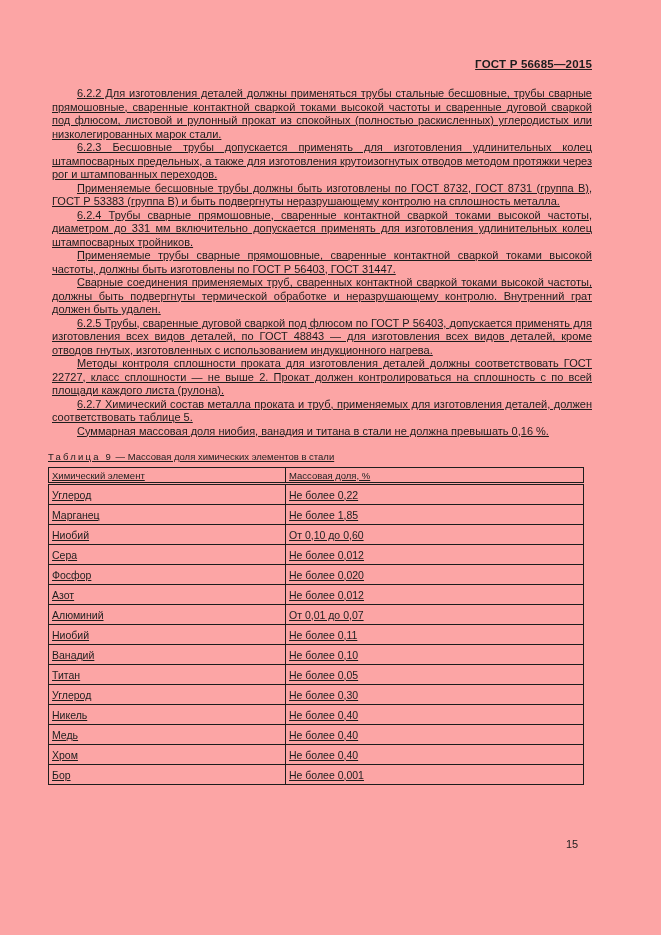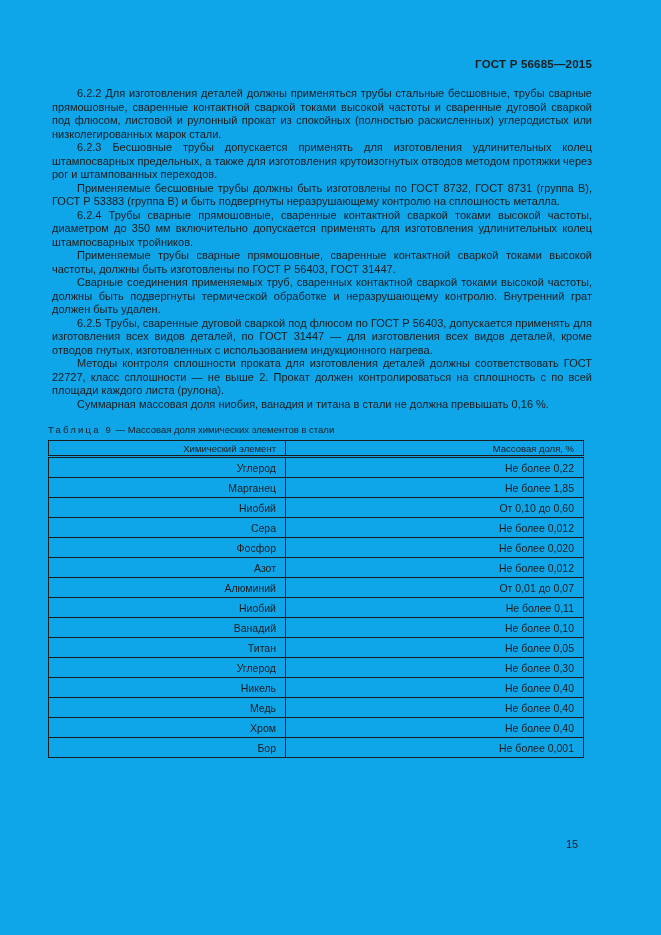--- a/index.html
+++ b/index.html
@@ -12,22 +12,23 @@
     height: 935px;
     font-family: "Liberation Sans", sans-serif;
     color: #1d1d1d;
     overflow: hidden;
   }
   .page {
     position: relative;
     width: 661px;
     height: 935px;
     box-sizing: border-box;
-    background: #0ea5e9;
+    background: #fca5a5;
     padding: 57px 69px 0 52px;
+    text-decoration: underline;
   }
   .doc-header {
     text-align: right;
     font-weight: bold;
     font-size: 11.5px;
     line-height: 14px;
     letter-spacing: 0.2px;
   }
   .body-text {
     margin-top: 16px;
@@ -54,23 +55,23 @@
     table-layout: fixed;
     width: 535px;
     margin-top: 4px;
     margin-left: -4px;
   }
   table.gost-table col.c1 { width: 237px; }
   table.gost-table col.c2 { width: 298px; }
   table.gost-table th,
   table.gost-table td {
     border: 1px solid #1d1d1d;
-    text-align: right;
+    text-align: left;
     vertical-align: middle;
-    padding: 0 9px;
+    padding: 0 3px;
     overflow: hidden;
   }
   table.gost-table thead th {
     font-weight: normal;
     font-size: 9.5px;
     height: 14px;
     border-bottom: 3px double #1d1d1d;
   }
   table.gost-table tbody td {
     font-size: 10.5px;
@@ -91,25 +92,26 @@
 <div class="page">
 
   <div class="doc-header">
     <span>ГОСТ Р 56685—2015</span>
   </div>
 
   <div class="body-text">
     <p class="para">6.2.2 Для изготовления деталей должны применяться трубы стальные бесшовные, трубы сварные прямошовные, сваренные контактной сваркой токами высокой частоты и сваренные дуговой сваркой под флюсом, листовой и рулонный прокат из спокойных (полностью раскисленных) углеродистых или низколегированных марок стали.</p>
     <p class="para">6.2.3 Бесшовные трубы допускается применять для изготовления удлинительных колец штампосварных предельных, а также для изготовления крутоизогнутых отводов методом протяжки через рог и штампованных переходов.</p>
     <p class="para">Применяемые бесшовные трубы должны быть изготовлены по ГОСТ 8732, ГОСТ 8731 (группа В), ГОСТ Р 53383 (группа В) и быть подвергнуты неразрушающему контролю на сплошность металла.</p>
-    <p class="para">6.2.4 Трубы сварные прямошовные, сваренные контактной сваркой токами высокой частоты, диаметром до 350 мм включительно допускается применять для изготовления удлинительных колец штампосварных тройников.</p>
+    <p class="para">6.2.4 Трубы сварные прямошовные, сваренные контактной сваркой токами высокой частоты, диаметром до 331 мм включительно допускается применять для изготовления удлинительных колец штампосварных тройников.</p>
     <p class="para">Применяемые трубы сварные прямошовные, сваренные контактной сваркой токами высокой частоты, должны быть изготовлены по ГОСТ Р 56403, ГОСТ 31447.</p>
     <p class="para">Сварные соединения применяемых труб, сваренных контактной сваркой токами высокой частоты, должны быть подвергнуты термической обработке и неразрушающему контролю. Внутренний грат должен быть удален.</p>
-    <p class="para">6.2.5 Трубы, сваренные дуговой сваркой под флюсом по ГОСТ Р 56403, допускается применять для изготовления всех видов деталей, по ГОСТ 31447 — для изготовления всех видов деталей, кроме отводов гнутых, изготовленных с использованием индукционного нагрева.</p>
+    <p class="para">6.2.5 Трубы, сваренные дуговой сваркой под флюсом по ГОСТ Р 56403, допускается применять для изготовления всех видов деталей, по ГОСТ 48843 — для изготовления всех видов деталей, кроме отводов гнутых, изготовленных с использованием индукционного нагрева.</p>
     <p class="para">Методы контроля сплошности проката для изготовления деталей должны соответствовать ГОСТ 22727, класс сплошности — не выше 2. Прокат должен контролироваться на сплошность с по всей площади каждого листа (рулона).</p>
+    <p class="para">6.2.7 Химический состав металла проката и труб, применяемых для изготовления деталей, должен соответствовать таблице 5.</p>
     <p class="para">Суммарная массовая доля ниобия, ванадия и титана в стали не должна превышать 0,16 %.</p>
   </div>
 
   <div class="table-caption">
     <span class="cap-label">Таблица 9</span><span> — Массовая доля химических элементов в стали</span>
   </div>
 
   <table class="gost-table">
     <colgroup>
         <col class="c1">

